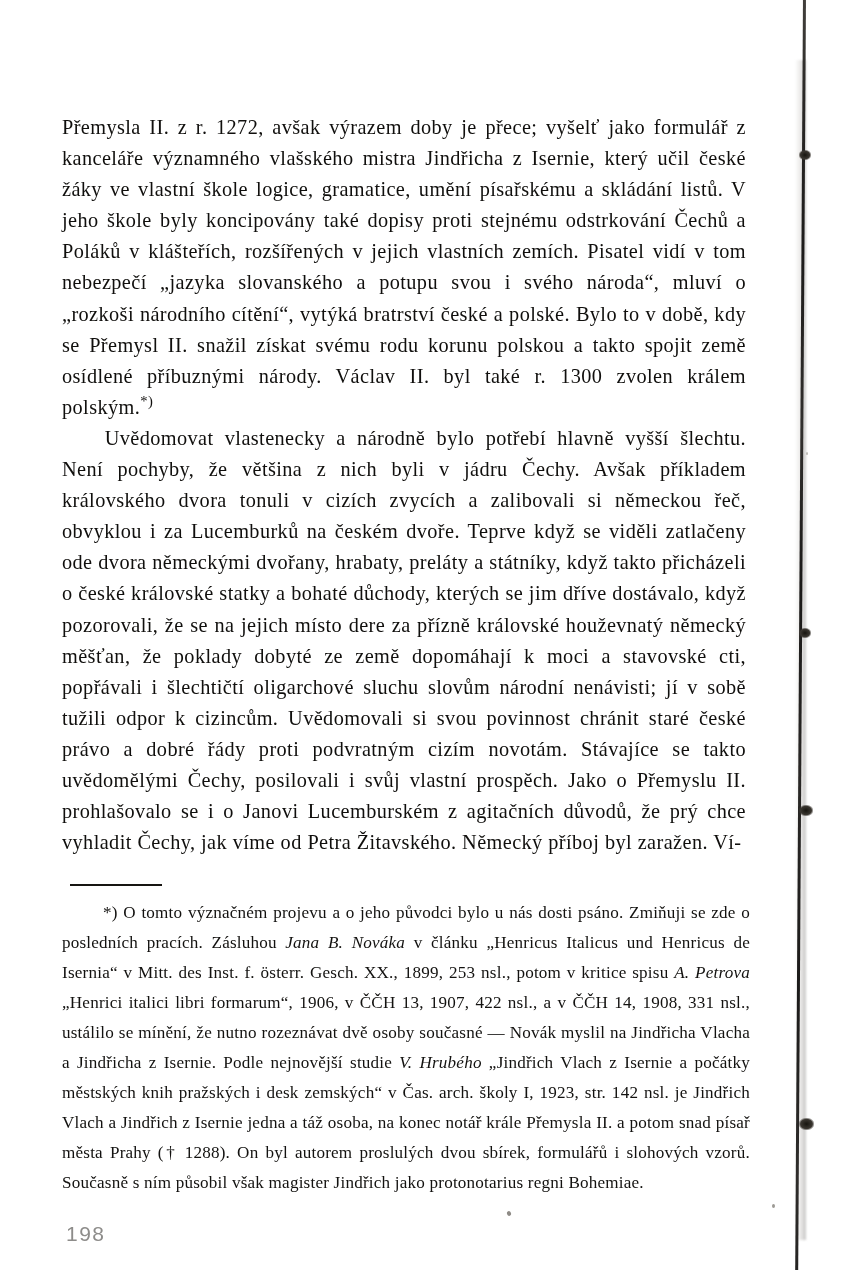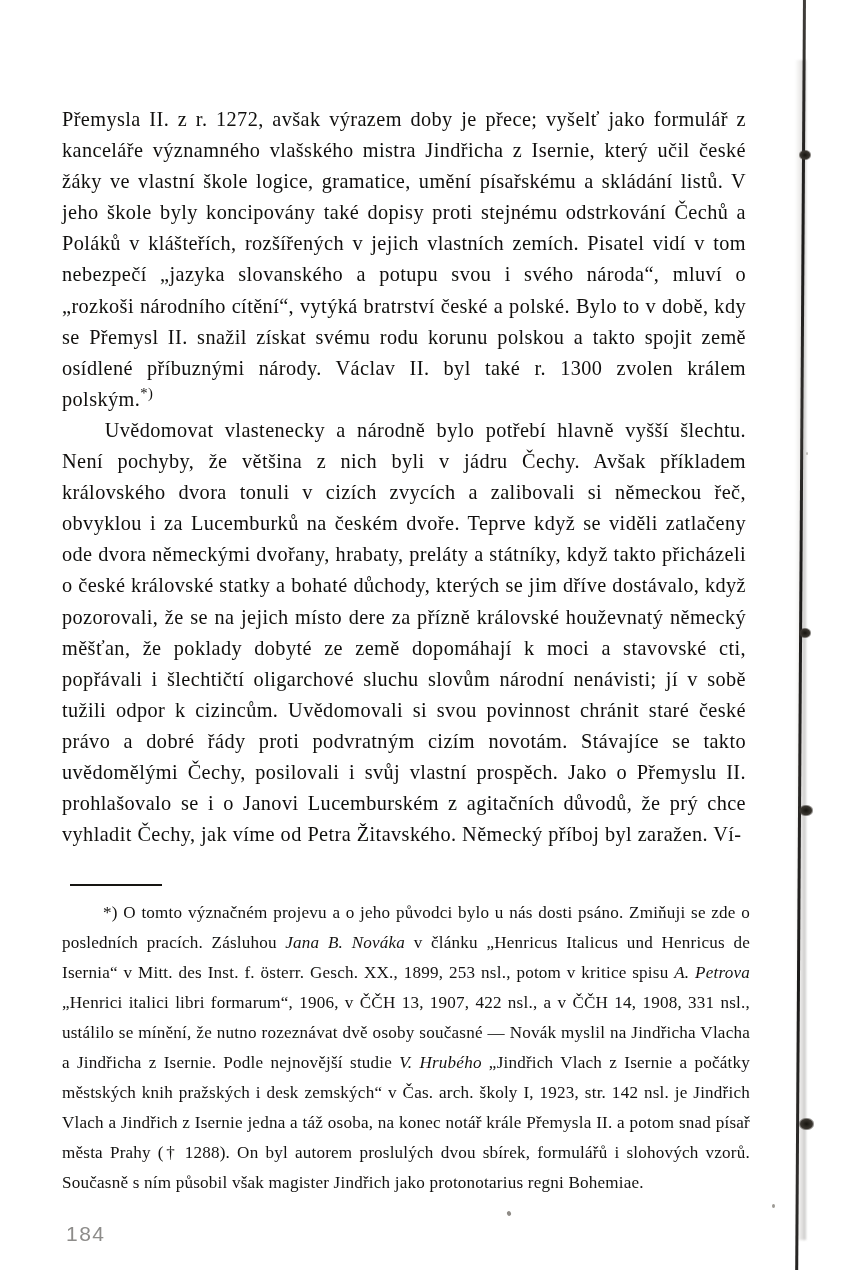--- a/index.html
+++ b/index.html
@@ -18,21 +18,21 @@
     width: 856px;
     height: 1270px;
     overflow: hidden;
     background: #ffffff;
   }
 
   
   #body-text {
     position: absolute;
     left: 62px;
-    top: 104px;
+    top: 112px;
     width: 684px;
   }
   .para {
     margin: 0;
     text-align: justify;
     text-justify: inter-word;
     font-size: 20.3px;
     line-height: 31.1px;
     letter-spacing: 0.02em;
     word-spacing: 0.01em;
@@ -156,21 +156,21 @@
     <p class="para"><span>Přemysla II. z r. 1272, avšak výrazem doby je přece; vyšelť jako formulář z kanceláře významného vlašského mistra Jindřicha z Isernie, který učil české žáky ve vlastní škole logice, gramatice, umění písařskému a skládání listů. V jeho škole byly koncipovány také dopisy proti stejnému odstrkování Čechů a Poláků v klášteřích, rozšířených v jejich vlastních zemích. Pisatel vidí v tom nebezpečí „jazyka slovanského a potupu svou i svého národa“, mluví o „rozkoši národního cítění“, vytýká bratrství české a polské. Bylo to v době, kdy se Přemysl II. snažil získat svému rodu korunu polskou a takto spojit země osídlené příbuznými národy. Václav II. byl také r. 1300 zvolen králem polským.</span><sup class="fnmark">*)</sup></p>
     <p class="para indent">Uvědomovat vlastenecky a národně bylo potřebí hlavně vyšší šlechtu. Není pochyby, že většina z nich byli v jádru Čechy. Avšak příkladem královského dvora tonuli v cizích zvycích a zalibovali si německou řeč, obvyklou i za Lucemburků na českém dvoře. Teprve když se viděli zatlačeny ode dvora německými dvořany, hrabaty, preláty a státníky, když takto přicházeli o české královské statky a bohaté důchody, kterých se jim dříve dostávalo, když pozorovali, že se na jejich místo dere za přízně královské houževnatý německý měšťan, že poklady dobyté ze země dopomáhají k moci a stavovské cti, popřávali i šlechtičtí oligarchové sluchu slovům národní nenávisti; jí v sobě tužili odpor k cizincům. Uvědomovali si svou povinnost chránit staré české právo a dobré řády proti podvratným cizím novotám. Stávajíce se takto uvědomělými Čechy, posilovali i svůj vlastní prospěch. Jako o Přemyslu II. prohlašovalo se i o Janovi Lucemburském z agitačních důvodů, že prý chce vyhladit Čechy, jak víme od Petra Žitavského. Německý příboj byl zaražen. Ví-</p>
   </div>
 
   <div id="fn-rule"></div>
 
   <div id="footnote">
     <p class="fnpara"><span>*) O tomto význačném projevu a o jeho původci bylo u nás dosti psáno. Zmiňuji se zde o posledních pracích. Zásluhou </span><i>Jana B. Nováka</i><span> v článku „Henricus Italicus und Henricus de Isernia“ v Mitt. des Inst. f. österr. Gesch. XX., 1899, 253 nsl., potom v kritice spisu </span><i>A. Petrova</i><span> „Henrici italici libri formarum“, 1906, v ČČH 13, 1907, 422 nsl., a v ČČH 14, 1908, 331 nsl., ustálilo se mínění, že nutno rozeznávat dvě osoby současné — Novák myslil na Jindřicha Vlacha a Jindřicha z Isernie. Podle nejnovější studie </span><i>V. Hrubého</i><span> „Jindřich Vlach z Isernie a počátky městských knih pražských i desk zemských“ v Čas. arch. školy I, 1923, str. 142 nsl. je Jindřich Vlach a Jindřich z Isernie jedna a táž osoba, na konec notář krále Přemysla II. a potom snad písař města Prahy († 1288). On byl autorem proslulých dvou sbírek, formulářů i slohových vzorů. Současně s ním působil však magister Jindřich jako protonotarius regni Bohemiae.</span></p>
   </div>
 
-  <div id="page-number">184</div>
+  <div id="page-number">198</div>
 
   <div id="binding-edge">
     <div class="soft-shadow"></div>
     <div class="dark-line"></div>
     <div class="nick n1"></div>
     <div class="nick n2"></div>
     <div class="nick n3"></div>
     <div class="nick n4"></div>
   </div>
 

